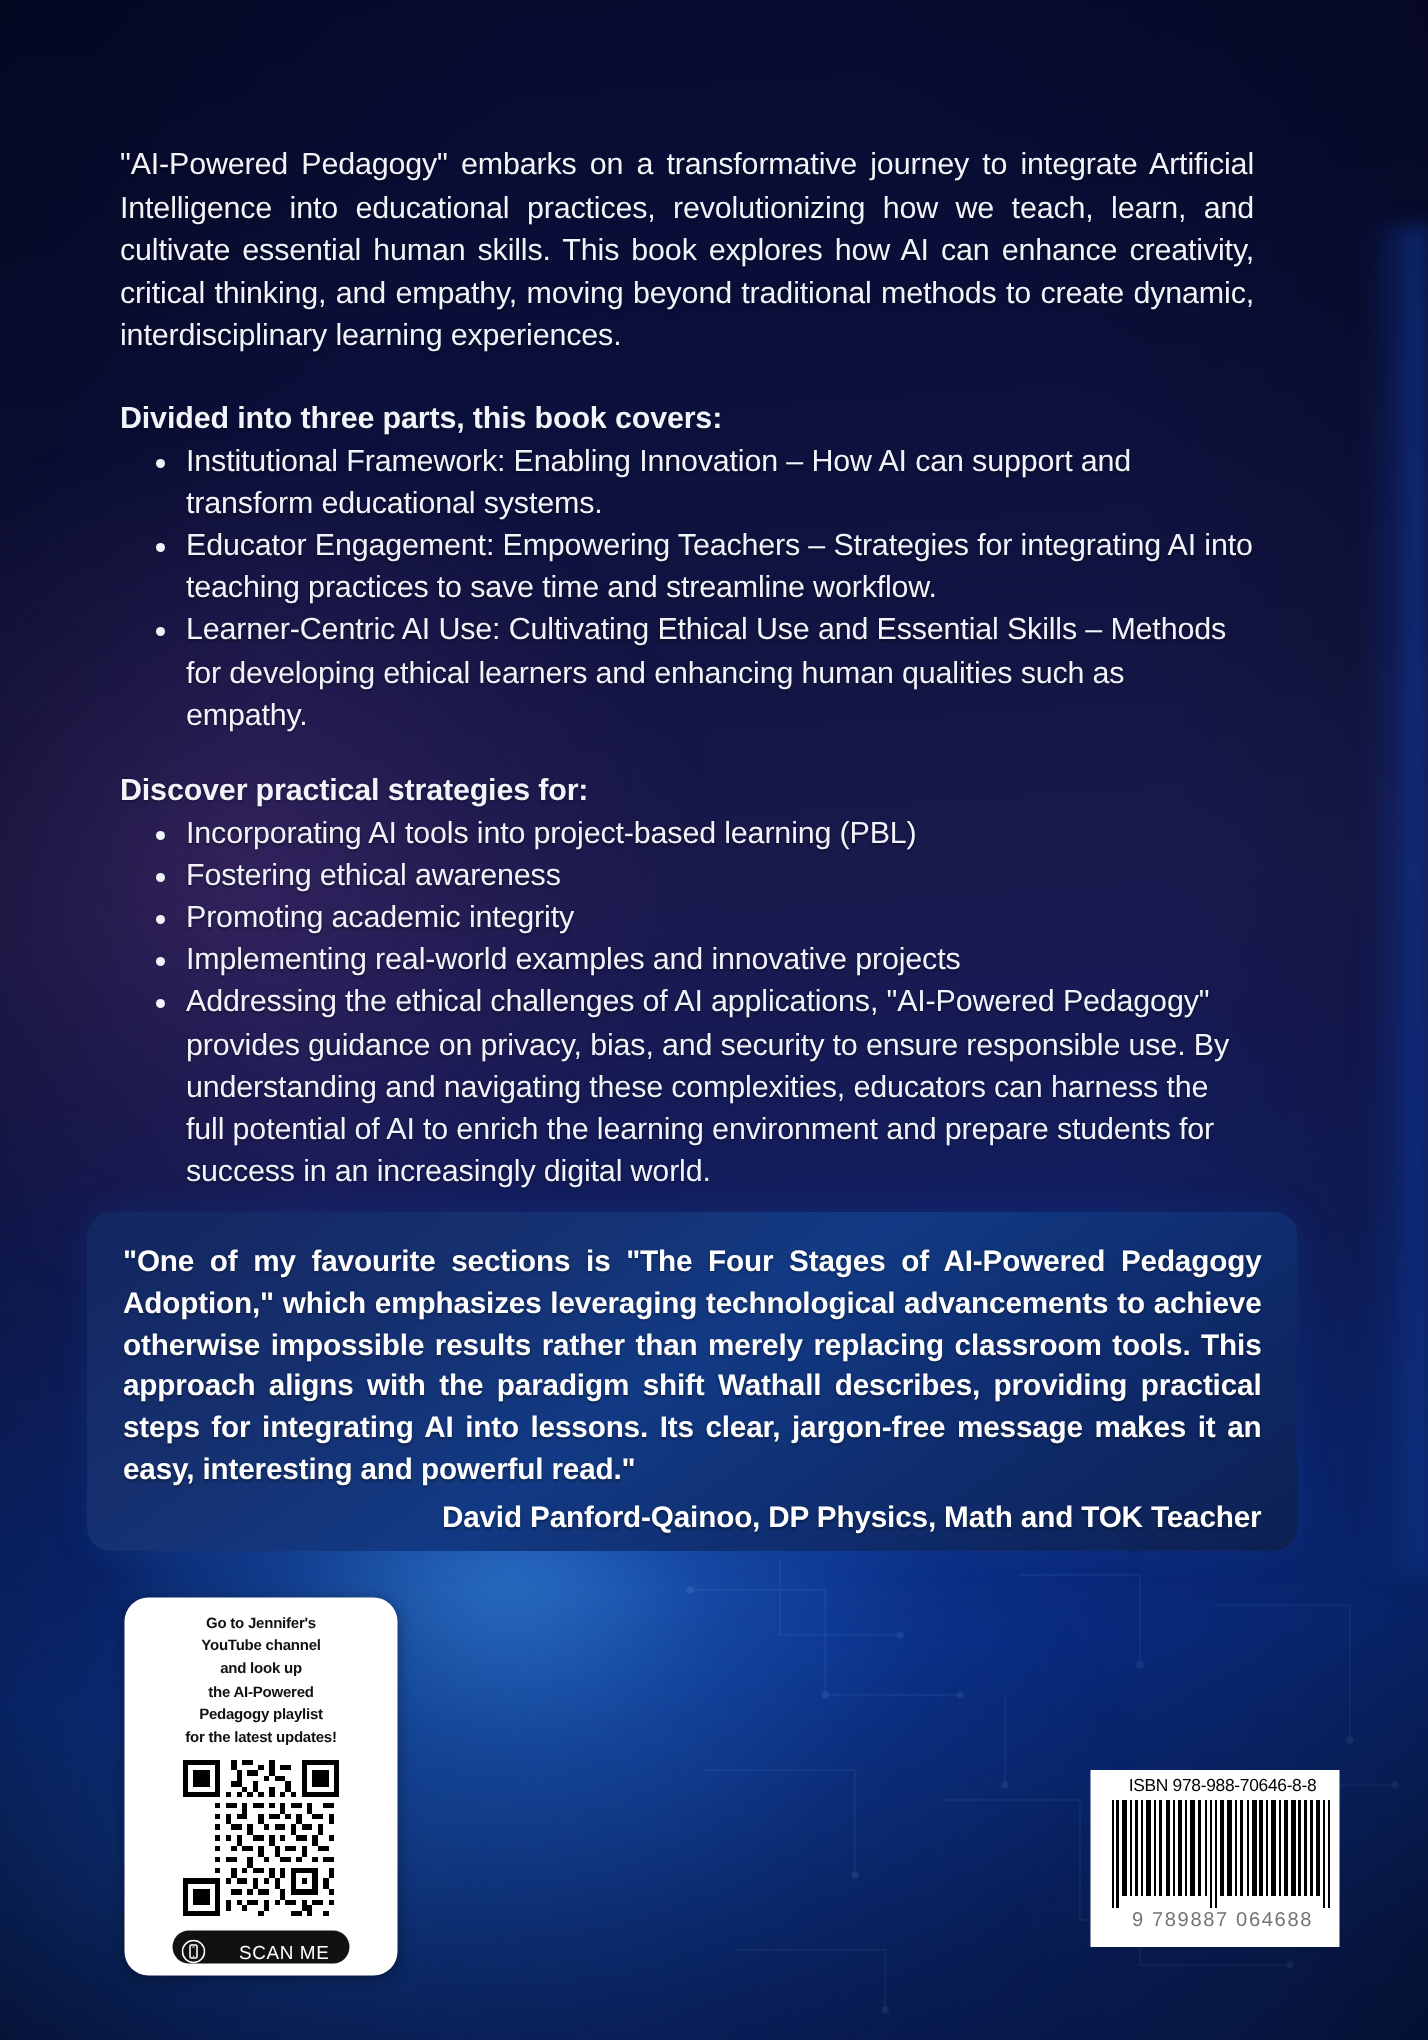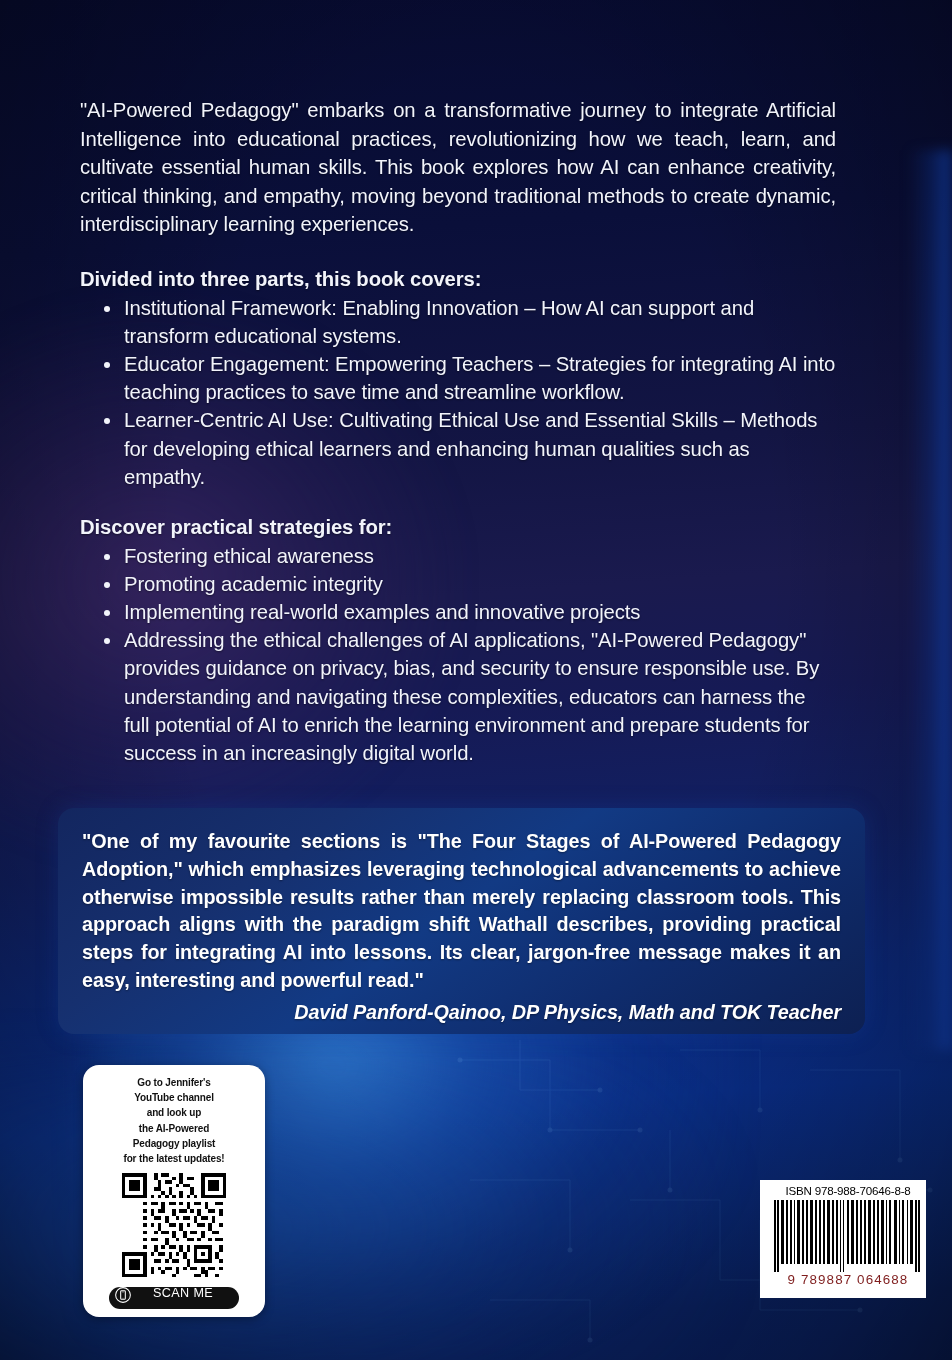--- a/index.html
+++ b/index.html
@@ -178,21 +178,20 @@
     text-justify: inter-word;
     letter-spacing: -0.1px;
     text-shadow: 0 1px 2px rgba(0,0,0,0.4);
   }
   .quote-attrib {
     margin: 4px 0 0 0;
     color: #ffffff;
     font-size: 19.8px;
     line-height: 27px;
     font-weight: bold;
-    font-style: italic;
     text-align: right;
     letter-spacing: -0.1px;
     text-shadow: 0 1px 2px rgba(0,0,0,0.4);
   }
 
   
   .qr-card {
     position: absolute;
     left: 83px;
     top: 1065px;
@@ -219,23 +218,23 @@
     margin-top: 7px;
     width: 112px;
     height: 112px;
     display: block;
   }
   .scan-pill {
     margin-top: 9px;
     background: #111111;
     border-radius: 999px;
     height: 24px;
-    padding: 0 26px 0 6px;
+    padding: 0 13px 0 6px;
     display: flex;
-    align-items: flex-start;
+    align-items: flex-end;
     gap: 22px;
   }
   .scan-phone {
     width: 16px;
     height: 16px;
     display: block;
   }
   .scan-label {
     color: #ffffff;
     font-size: 12.6px;
@@ -250,33 +249,32 @@
     left: 727px;
     top: 1180px;
     width: 166px;
     height: 118px;
     background: #ffffff;
     box-sizing: border-box;
     padding: 4px 6px 2px 16px;
     display: flex;
     flex-direction: column;
     align-items: center;
-    margin-left: 33px;
   }
   .isbn-label {
     color: #000000;
     font-size: 11.6px;
     line-height: 14px;
     letter-spacing: -0.2px;
     white-space: nowrap;
   }
   .barcode-svg { display: block; margin-top: 2px; }
   .isbn-digits {
     margin-top: 1px;
-    color: #7f1d1d;
+    color: #737373;
     font-size: 13.4px;
     letter-spacing: 1.1px;
     line-height: 1;
     font-family: "Liberation Sans", sans-serif;
     white-space: nowrap;
   }
 </style>
 </head>
 <body>
 
@@ -329,20 +327,21 @@
     <ul class="bullets">
       <li>Institutional Framework: Enabling Innovation – How AI can support and transform educational systems.</li>
       <li>Educator Engagement: Empowering Teachers – Strategies for integrating AI into teaching practices to save time and streamline workflow.</li>
       <li>Learner-Centric AI Use: Cultivating Ethical Use and Essential Skills – Methods for developing ethical learners and enhancing human qualities such as empathy.</li>
     </ul>
 
     <div class="gap-md"></div>
 
     <p class="lead-in">Discover practical strategies for:</p>
     <ul class="bullets">
+      <li>Incorporating AI tools into project-based learning (PBL)</li>
       <li>Fostering ethical awareness</li>
       <li>Promoting academic integrity</li>
       <li>Implementing real-world examples and innovative projects</li>
       <li>Addressing the ethical challenges of AI applications, "AI-Powered Pedagogy" provides guidance on privacy, bias, and security to ensure responsible use. By understanding and navigating these complexities, educators can harness the full potential of AI to enrich the learning environment and prepare students for success in an increasingly digital world.</li>
     </ul>
   </div>
 
   <div class="quote-box">
     <p class="quote-text">"One of my favourite sections is "The Four Stages of AI-Powered Pedagogy Adoption," which emphasizes leveraging technological advancements to achieve otherwise impossible results rather than merely replacing classroom tools. This approach aligns with the paradigm shift Wathall describes, providing practical steps for integrating AI into lessons. Its clear, jargon-free message makes it an easy, interesting and powerful read."</p>
     <p class="quote-attrib">David Panford-Qainoo, DP Physics, Math and TOK Teacher</p>

